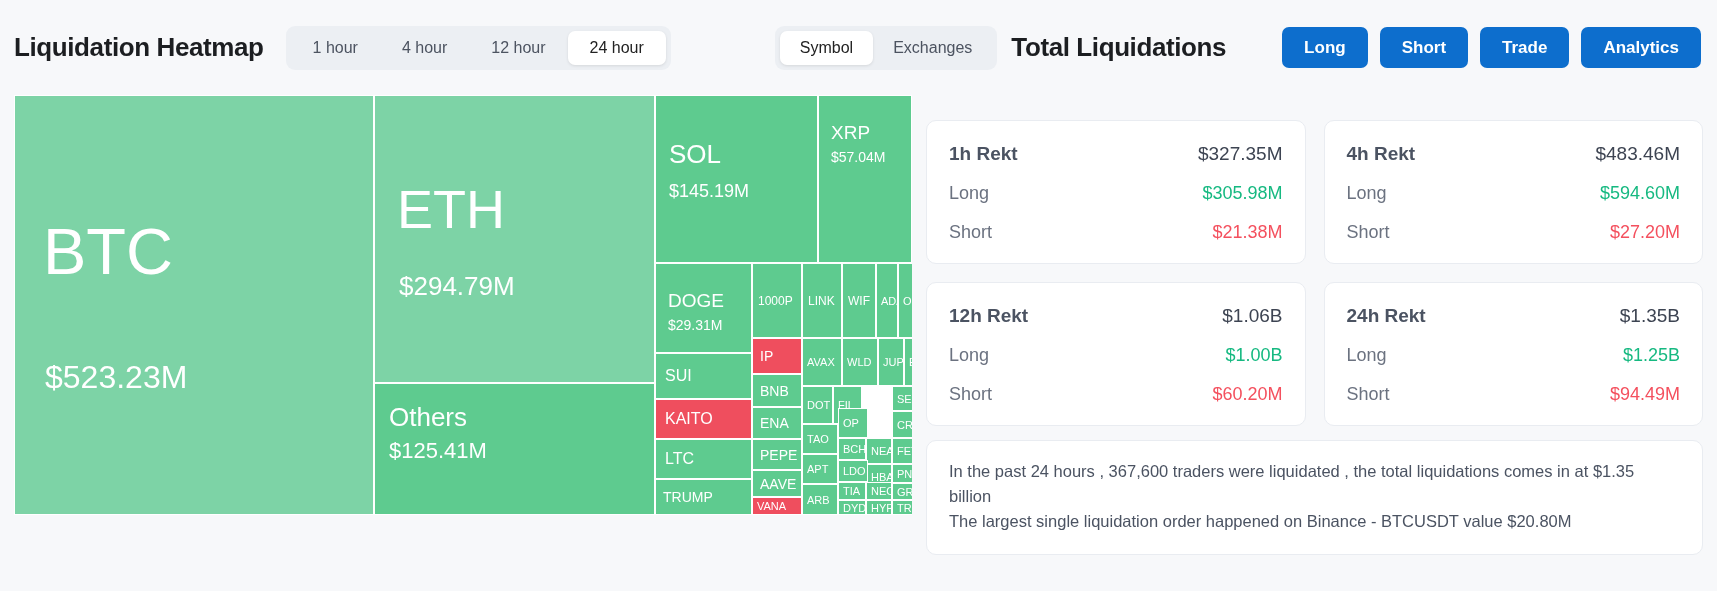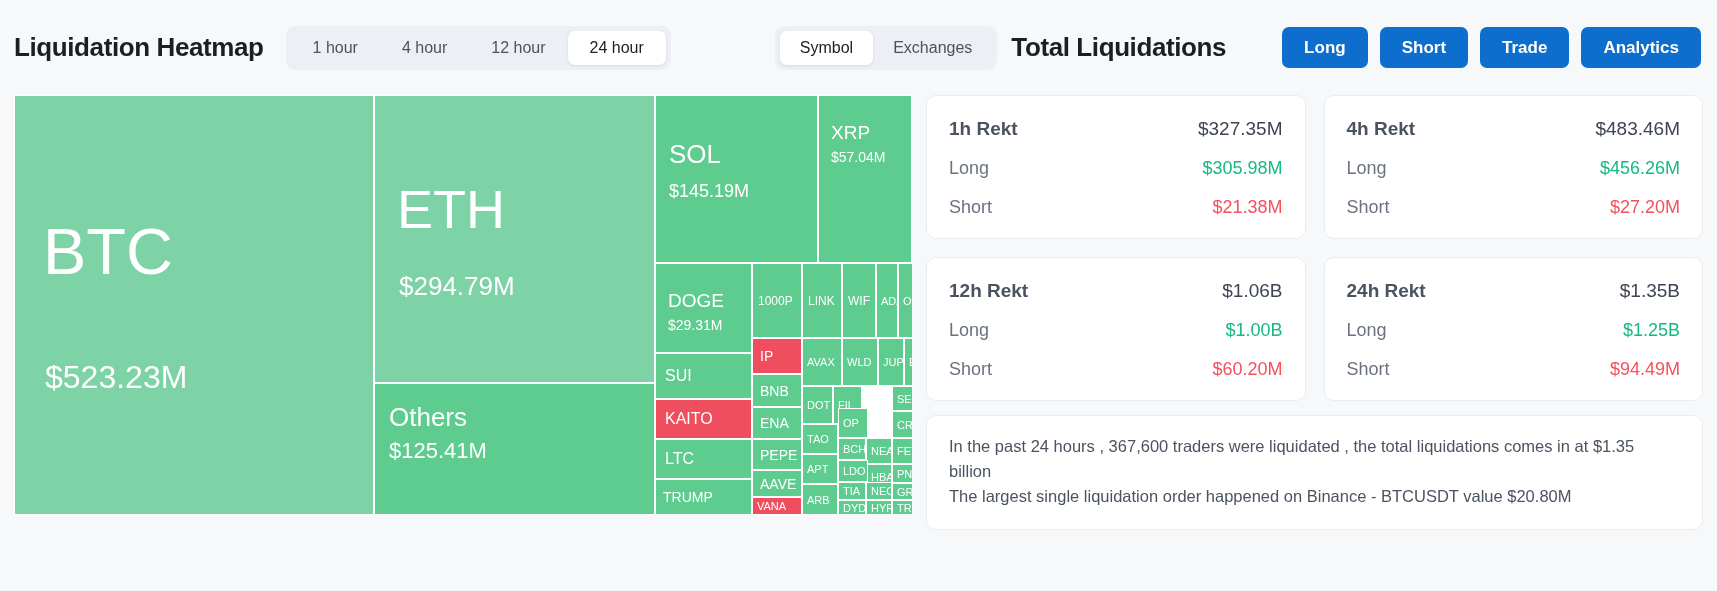--- a/index.html
+++ b/index.html
@@ -143,20 +143,21 @@
     flex: 1;
     display: flex;
     flex-direction: column;
     gap: 14px;
     padding-top: 0;
   }
   .card-grid {
     display: grid;
     grid-template-columns: 1fr 1fr;
     gap: 18px;
+    margin-top: 25px;
   }
   .stat-card {
     background: #ffffff;
     border: 1px solid #e9ecf1;
     border-radius: 10px;
     padding: 22px 22px 20px 22px;
   }
   .stat-row {
     display: flex;
     justify-content: space-between;
@@ -439,21 +440,21 @@
         </div>
       </div>
 
       <div class="stat-card">
         <div class="stat-row">
           <span class="stat-head-label">4h Rekt</span>
           <span class="stat-head-value">$483.46M</span>
         </div>
         <div class="stat-row">
           <span class="stat-label">Long</span>
-          <span class="stat-value-long">$456.26M</span>
+          <span class="stat-value-long">$594.60M</span>
         </div>
         <div class="stat-row">
           <span class="stat-label">Short</span>
           <span class="stat-value-short">$27.20M</span>
         </div>
       </div>
 
       <div class="stat-card">
         <div class="stat-row">
           <span class="stat-head-label">12h Rekt</span>

